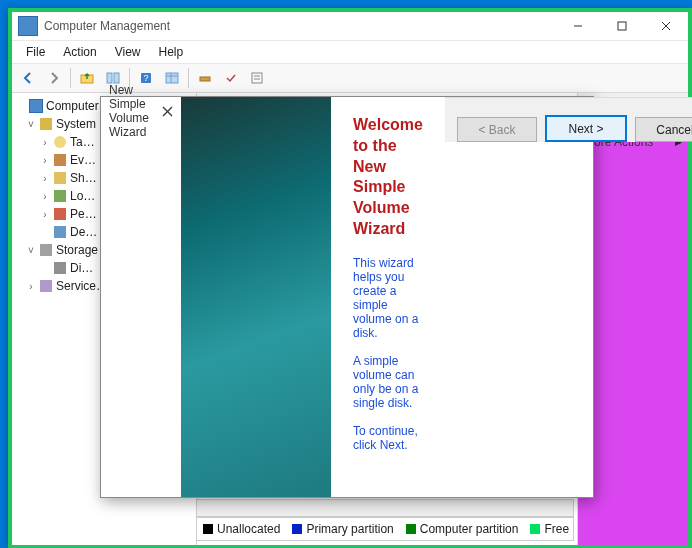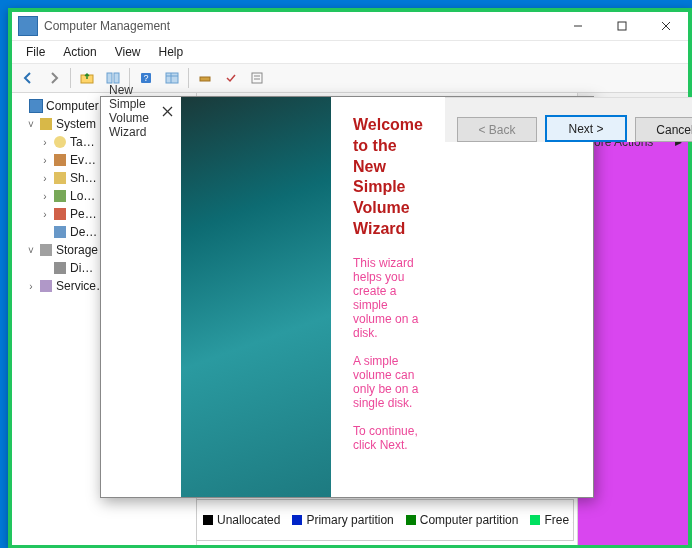--- a/index.html
+++ b/index.html
@@ -21,32 +21,32 @@
 .node{display:flex;align-items:center;height:18px;white-space:nowrap;color:#222}
 .tw{width:14px;text-align:center;color:#666;font-size:10px}
 .ni{width:16px;height:14px;margin-right:2px;display:flex;align-items:center;justify-content:center}
 .ni div{width:12px;height:12px}
 .main{flex:1;background:#fff;position:relative}
 .right{width:110px;border-left:1px solid #d8d8d8;background:#d946ef}
 .right .hdr{height:18px;background:#f0f0f0;border-bottom:1px solid #d8d8d8;display:flex;align-items:center;justify-content:flex-end;padding:0 4px;color:#444}
 .right .row{height:20px;display:flex;align-items:center;justify-content:space-between;padding:0 6px;color:#333}
 .right .row.hl{background:#d8e6f2}
 .arrow{font-size:9px;color:#222}
-.legend{position:absolute;left:184px;right:114px;bottom:4px;height:22px;border:1px solid #ccc;background:#fff;display:flex;align-items:center;padding:9px 6px;gap:4px;overflow:hidden;white-space:nowrap}
+.legend{position:absolute;left:184px;right:114px;bottom:4px;height:22px;border:1px solid #ccc;background:#fff;display:flex;align-items:center;padding:0 6px;gap:4px;overflow:hidden;white-space:nowrap}
 .sw{width:10px;height:10px;flex:0 0 10px}
 .legend span.t{margin-right:8px;color:#222}
 .sbar{position:absolute;left:184px;right:114px;bottom:28px;height:16px;border:1px solid #ccc;background:#f0f0f0}
 .dialog{position:absolute;left:88px;top:84px;width:492px;height:400px;background:#fff;border:1px solid #888;box-shadow:2px 4px 14px rgba(0,0,0,.35);display:flex;flex-direction:row}
 .dlg-title{height:28px;display:flex;align-items:center;padding:0 8px;color:#333;font-size:12px}
 .dlg-close{margin-left:auto;width:24px;height:24px;display:flex;align-items:center;justify-content:center}
 .dlg-body{flex:1;display:flex;border-top:0}
 .sidepanel{width:150px;background:linear-gradient(160deg,#1a3a3a 0%,#0d6b72 30%,#2a9aa0 60%,#1d7a80 100%)}
 .content{flex:1;padding:18px 22px 10px 22px;color:#222}
 .content h1{margin:0 0 16px 0;font-size:16px;font-weight:700;color:#b91c1c;line-height:1.3}
-.content p{margin:0 0 14px 0;font-size:12px;color:#ec4899}
+.content p{margin:0 0 14px 0;font-size:12px;color:#1d4ed8}
 .btnrow{height:44px;border-top:1px solid #ddd;background:#f0f0f0;display:flex;align-items:flex-end;justify-content:flex-end;padding:0 12px;gap:8px}
 .btn{min-width:78px;height:23px;border:1px solid #adadad;background:#e1e1e1;display:flex;align-items:center;justify-content:center;font-size:12px;color:#222}
 .btn.disabled{color:#888}
 .btn.primary{border:2px solid #0078d7;background:#e5f1fb}
 </style>
 </head>
 <body>
 
 <div class="win">
 

